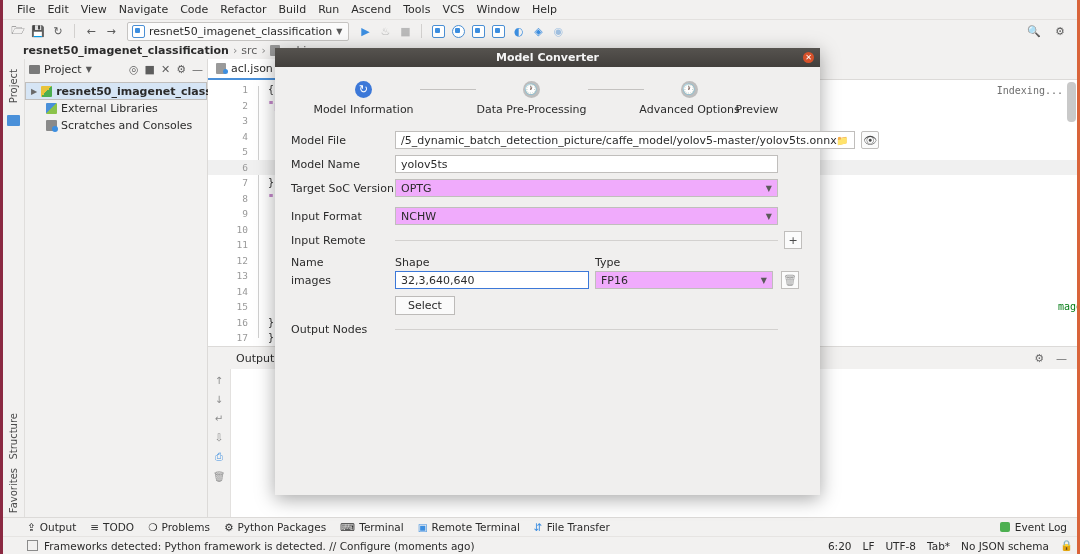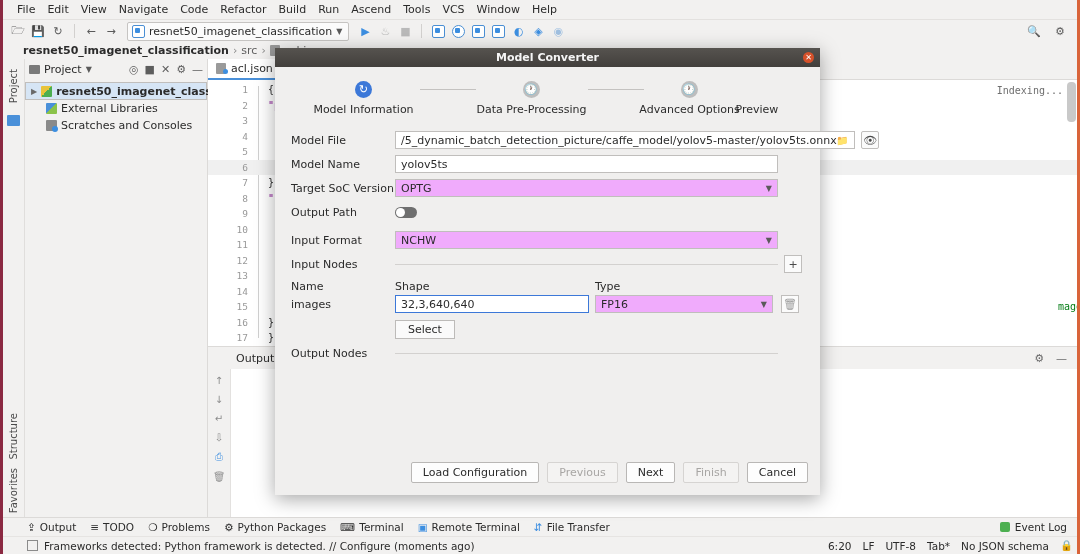--- a/index.html
+++ b/index.html
@@ -626,39 +626,33 @@
         <div class="frow">
           <div class="flabel">Target SoC Version</div>
           <div class="fctl" style="padding-right:24px">
             <div class="sel">
               <span>OPTG</span>
               <span class="caret">▼</span>
             </div>
           </div>
         </div>
 
-        <div class="frow">
-          <div class="flabel">Output Path</div>
-          <div class="fctl">
-            <div class="toggle"></div>
-          </div>
-        </div>
 
         <div class="frow" style="margin-top:8px">
           <div class="flabel">Input Format</div>
           <div class="fctl" style="padding-right:24px">
             <div class="sel">
               <span>NCHW</span>
               <span class="caret">▼</span>
             </div>
           </div>
         </div>
 
         <div class="frow">
-          <div class="flabel">Input Nodes</div>
+          <div class="flabel">Input Remote</div>
           <div class="fctl">
             <div class="divline"></div>
             <div class="sqbtn">+</div>
           </div>
         </div>
 
         <div class="colhdr">
           <div class="c1">Name</div>
           <div class="c2">Shape</div>
           <div class="c3">Type</div>
@@ -691,24 +685,17 @@
 
         <div class="frow" style="margin-top:4px">
           <div class="flabel">Output Nodes</div>
           <div class="fctl" style="padding-right:24px">
             <div class="divline"></div>
           </div>
         </div>
 
       </div>
 
-      <div class="modalfoot">
-        <div class="btn">Load Configuration</div>
-        <div class="btn disabled">Previous</div>
-        <div class="btn">Next</div>
-        <div class="btn disabled">Finish</div>
-        <div class="btn">Cancel</div>
-      </div>
 
     </div>
   </div>
 
 </div>
 
 </body></html>

